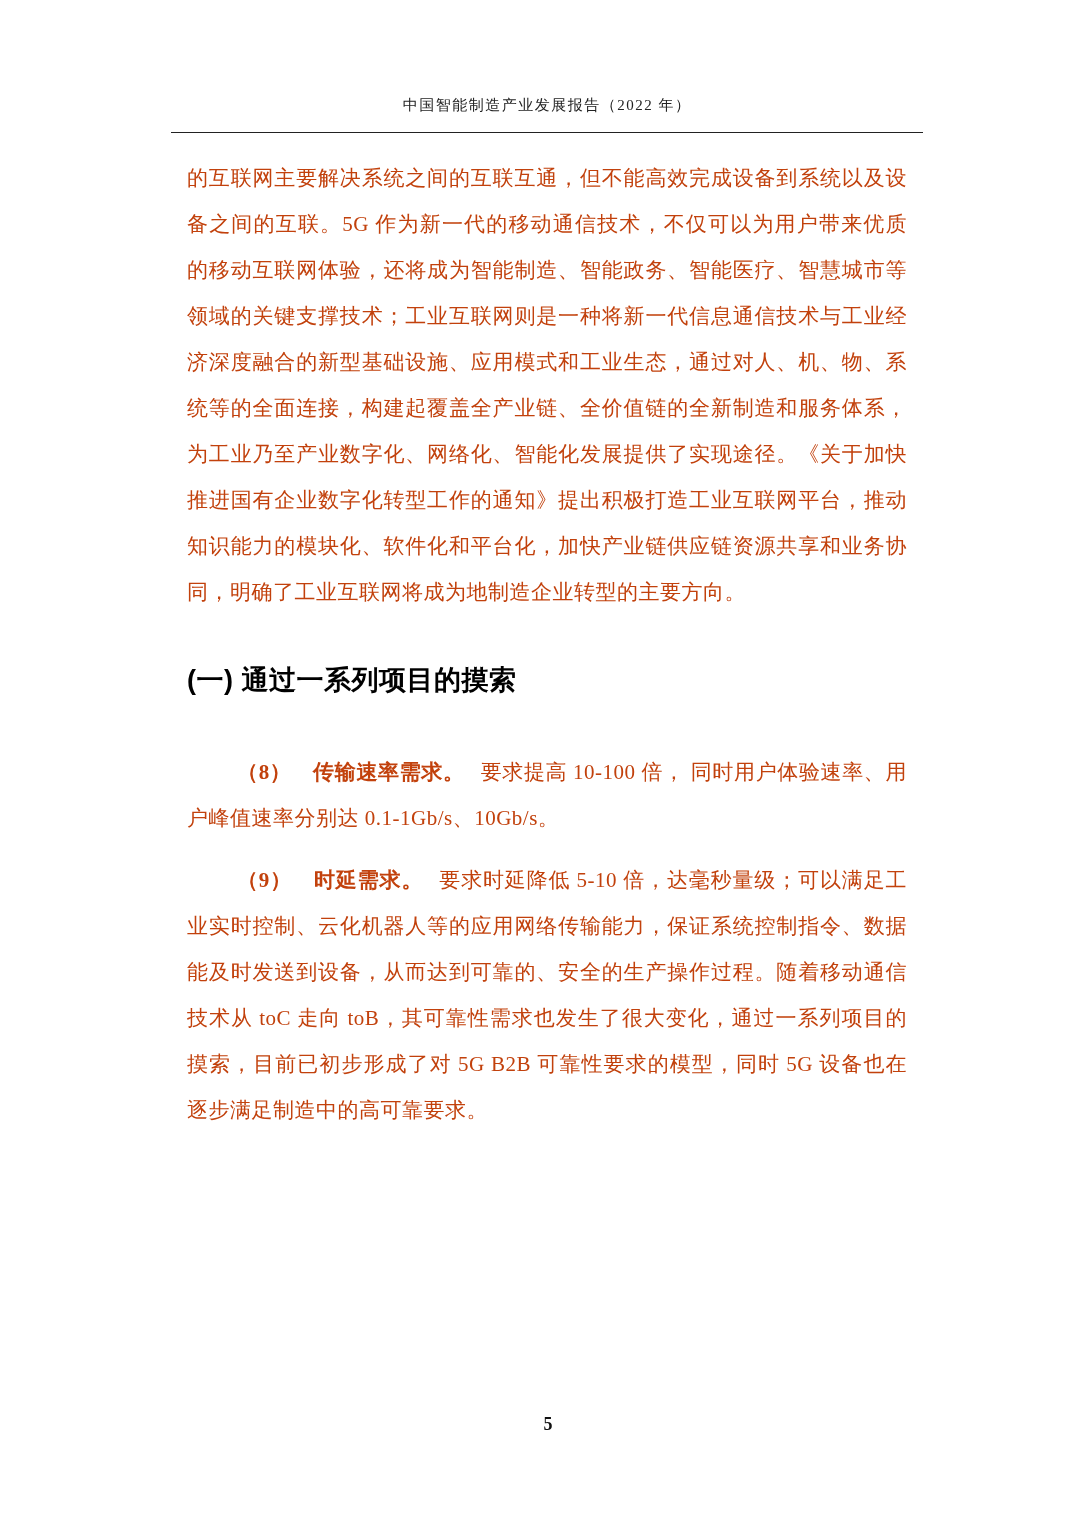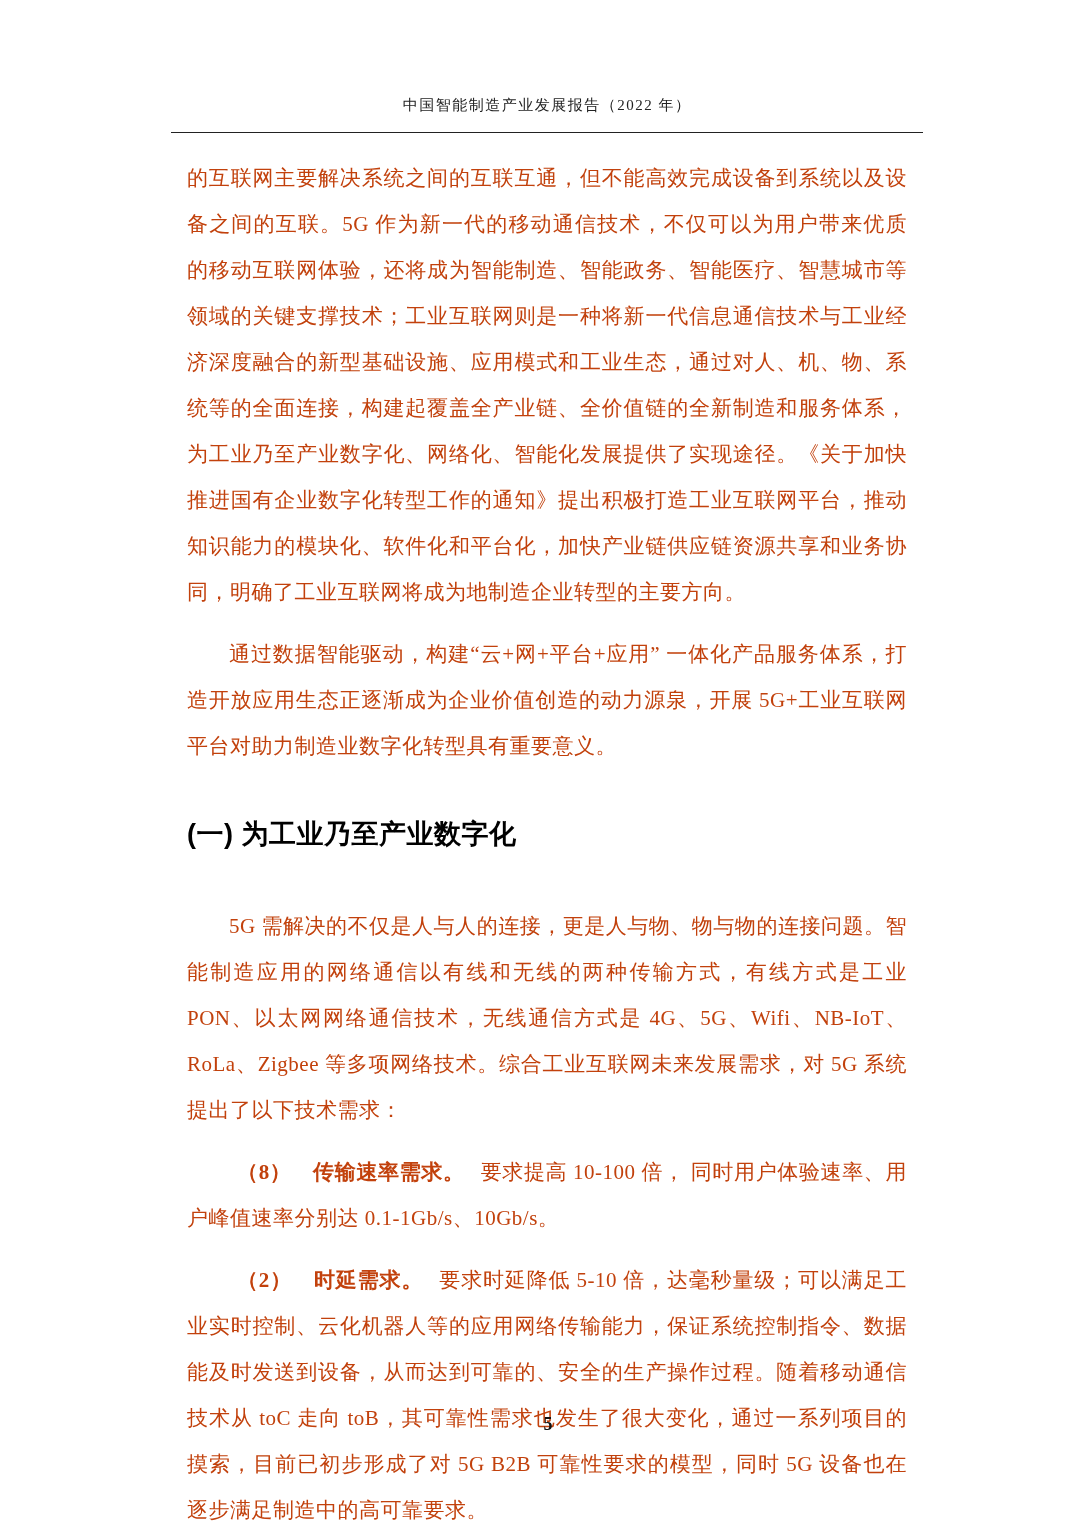--- a/index.html
+++ b/index.html
@@ -73,27 +73,25 @@
 <div class="page">
 
   <div class="header-block">
     <div class="header-title">中国智能制造产业发展报告（2022 年）</div>
   </div>
 
   <div class="content">
 
     <p>的互联网主要解决系统之间的互联互通，但不能高效完成设备到系统以及设备之间的互联。5G 作为新一代的移动通信技术，不仅可以为用户带来优质的移动互联网体验，还将成为智能制造、智能政务、智能医疗、智慧城市等领域的关键支撑技术；工业互联网则是一种将新一代信息通信技术与工业经济深度融合的新型基础设施、应用模式和工业生态，通过对人、机、物、系统等的全面连接，构建起覆盖全产业链、全价值链的全新制造和服务体系，为工业乃至产业数字化、网络化、智能化发展提供了实现途径。《关于加快推进国有企业数字化转型工作的通知》提出积极打造工业互联网平台，推动知识能力的模块化、软件化和平台化，加快产业链供应链资源共享和业务协同，明确了工业互联网将成为地制造企业转型的主要方向。</p>
 
-    <p class="indent">通过数据智能驱动，构建“云+网+平台+应用” 一体化产品服务体系，打造开放应用生态正逐渐成为企业价值创造的动力源泉，开展 5G+工业互联网平台对助力制造业数字化转型具有重要意义。</p>
 
-    <h2 class="section-heading">(一) 为工业乃至产业数字化</h2>
+    <h2 class="section-heading">(一) 通过一系列项目的摸索</h2>
 
-    <p class="indent">5G 需解决的不仅是人与人的连接，更是人与物、物与物的连接问题。智能制造应用的网络通信以有线和无线的两种传输方式，有线方式是工业 PON、以太网网络通信技术，无线通信方式是 4G、5G、Wifi、NB-IoT、RoLa、Zigbee 等多项网络技术。综合工业互联网未来发展需求，对 5G 系统提出了以下技术需求：</p>
 
     <p class="indent"><span class="lead-bold">（8）　传输速率需求。</span><span>要求提高 10-100 倍， 同时用户体验速率、用户峰值速率分别达 0.1-1Gb/s、10Gb/s。</span></p>
 
-    <p class="indent"><span class="lead-bold">（2）　时延需求。</span><span>要求时延降低 5-10 倍，达毫秒量级；可以满足工业实时控制、云化机器人等的应用网络传输能力，保证系统控制指令、数据能及时发送到设备，从而达到可靠的、安全的生产操作过程。随着移动通信技术从 toC 走向 toB，其可靠性需求也发生了很大变化，通过一系列项目的摸索，目前已初步形成了对 5G B2B 可靠性要求的模型，同时 5G 设备也在逐步满足制造中的高可靠要求。</span></p>
+    <p class="indent"><span class="lead-bold">（9）　时延需求。</span><span>要求时延降低 5-10 倍，达毫秒量级；可以满足工业实时控制、云化机器人等的应用网络传输能力，保证系统控制指令、数据能及时发送到设备，从而达到可靠的、安全的生产操作过程。随着移动通信技术从 toC 走向 toB，其可靠性需求也发生了很大变化，通过一系列项目的摸索，目前已初步形成了对 5G B2B 可靠性要求的模型，同时 5G 设备也在逐步满足制造中的高可靠要求。</span></p>
 
   </div>
 
   <div class="page-number">5</div>
 
 </div>
 
 </body></html>

